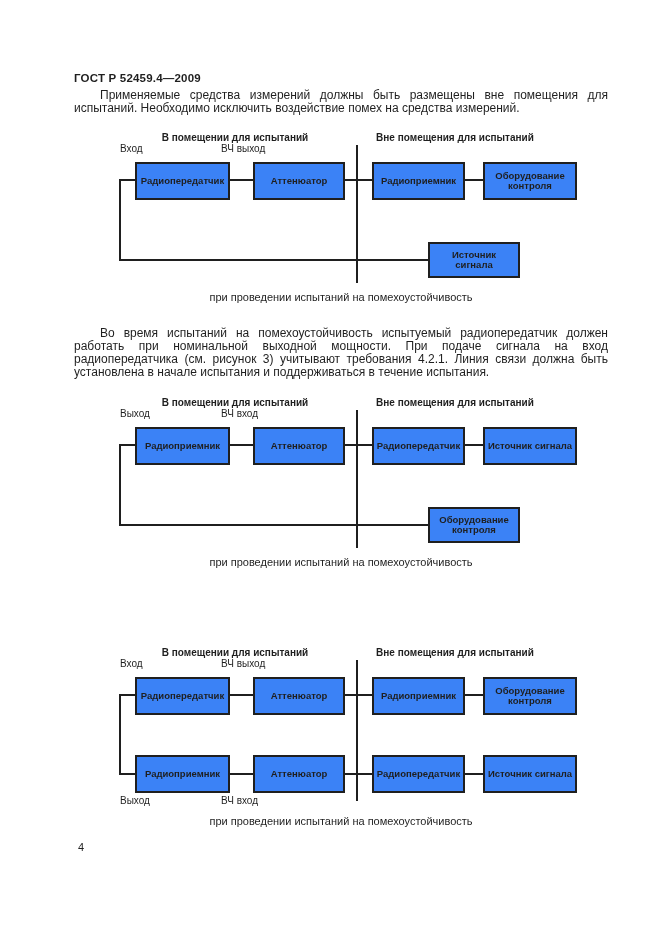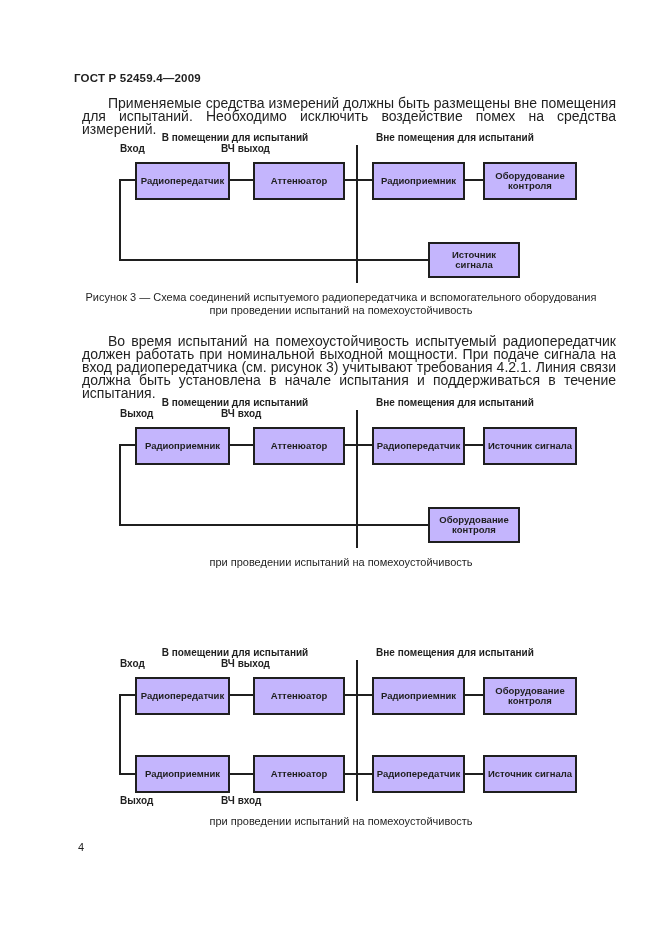--- a/index.html
+++ b/index.html
@@ -11,47 +11,47 @@
     color:#1f1f1f;
     overflow:hidden;
     margin:0 auto;
   }
   .doc-header{
     position:absolute;left:74px;top:56px;
     font-size:11.5px;font-weight:700;letter-spacing:.2px;margin-top:16px;
   }
   .body-par{
     position:absolute;left:74px;width:534px;
-    font-size:14px;line-height:13px;
+    font-size:12px;line-height:13px;
     text-align:justify;text-indent:26px;
-    margin:8px;
+    margin:0;
   }
   .p1{top:89px;}
   .p2{top:327px;}
   .p3{top:590px;}
   .diagram{position:absolute;left:0;width:559px;}
   .d1{top:130px;height:161px;}
   .d2{top:395px;height:161px;}
   .d3{top:645px;height:171px;}
   .zone{
     position:absolute;top:2px;width:190px;
     font-size:10px;font-weight:700;text-align:center;
   }
   .zone-left{left:140px;}
   .zone-right{left:360px;}
   .port{
-    position:absolute;font-size:10px;font-weight:700;white-space:nowrap;
+    position:absolute;font-size:10px;font-weight:400;white-space:nowrap;
   }
   .port-top{top:13px;}
   .port-bot{top:150px;}
   .port-x1{left:120px;}
   .port-x2{left:221px;}
   .bbox{
     position:absolute;box-sizing:border-box;height:38px;
-    border:2px solid #1f1f1f;background:#c4b5fd;
+    border:2px solid #1f1f1f;background:#3b82f6;
     display:flex;align-items:center;justify-content:center;
     text-align:center;font-size:9.5px;font-weight:700;line-height:10.5px;
     padding:0 2px;
   }
   .row1{top:32px;}
   .row2{top:110px;}
   .bx1{left:135px;width:95px;}
   .bx2{left:253px;width:92px;}
   .bx3{left:372px;width:93px;}
   .bx4{left:483px;width:94px;}
@@ -104,21 +104,20 @@
     <div class="vline divider"></div>
     <div class="hline con-y1 c1"></div>
     <div class="hline con-y1 c2"></div>
     <div class="hline con-y1 c3"></div>
     <div class="hline con-y1 stub-h"></div>
     <div class="vline stub-v1"></div>
     <div class="hline stub-bottom"></div>
   </div>
 
   <div class="caption cap3">
-    <div>Рисунок 3 — Схема соединений испытуемого радиопередатчика и вспомогательного оборудования</div>
     <div>при проведении испытаний на помехоустойчивость</div>
   </div>
 
   <p class="body-par p2">Во время испытаний на помехоустойчивость испытуемый радиопередатчик должен работать при номинальной выходной мощности. При подаче сигнала на вход радиопередатчика (см. рисунок 3) учитывают требования 4.2.1. Линия связи должна быть установлена в начале испытания и поддерживаться в течение испытания.</p>
 
   <div class="diagram d2">
     <div class="zone zone-left">В помещении для испытаний</div>
     <div class="zone zone-right">Вне помещения для испытаний</div>
     <div class="port port-top port-x1">Выход</div>
     <div class="port port-top port-x2">ВЧ вход</div>

